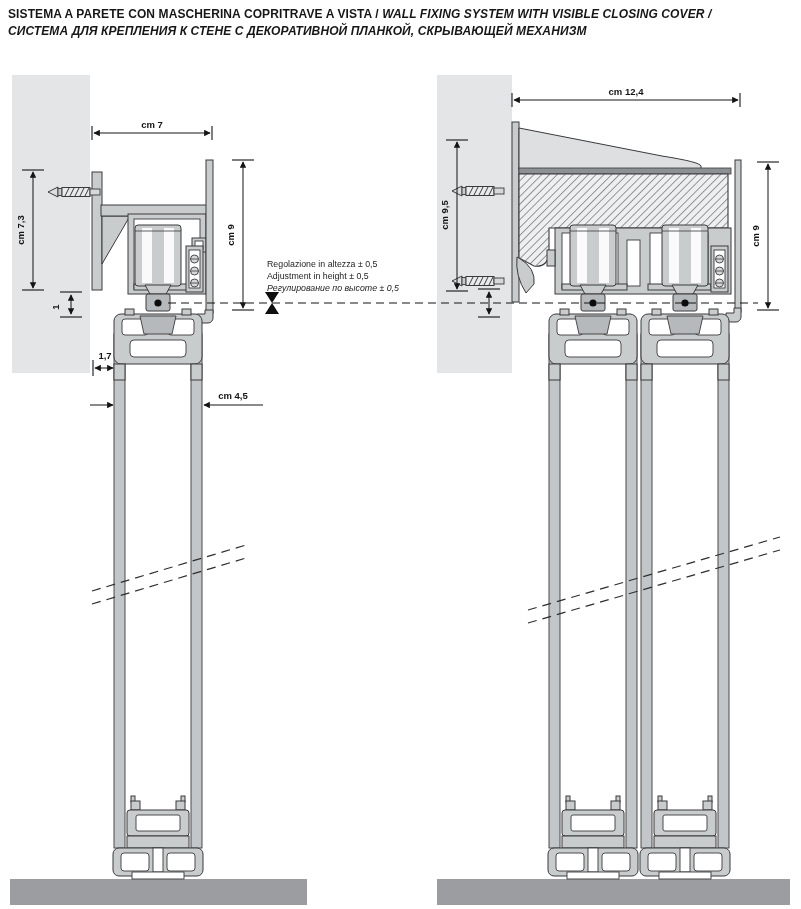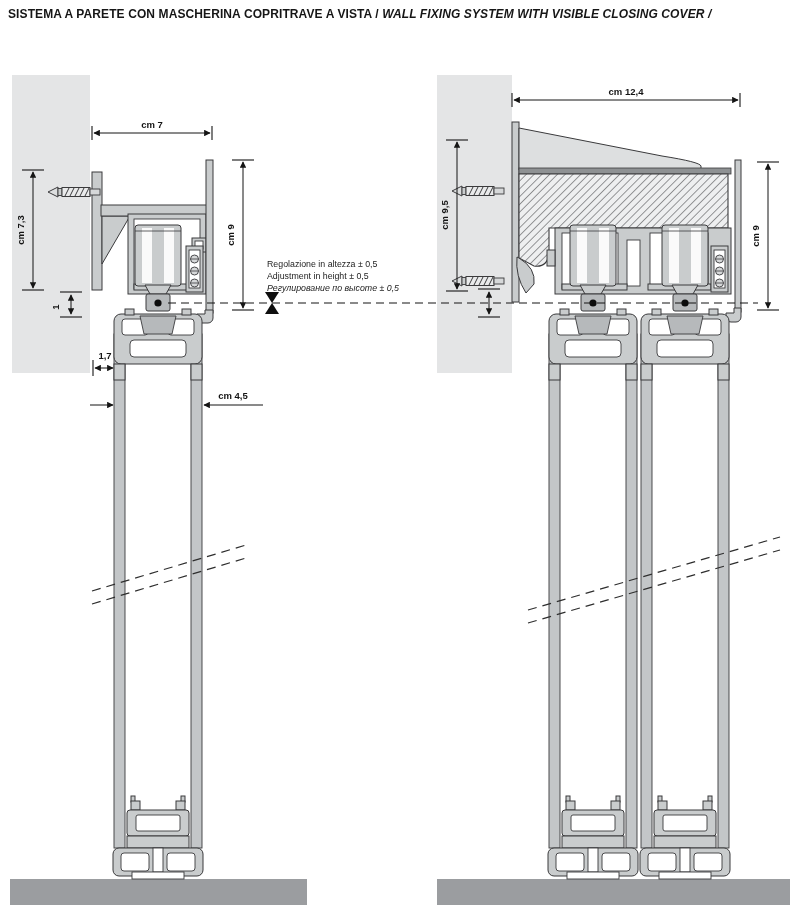--- a/index.html
+++ b/index.html
@@ -20,20 +20,21 @@
   .tick{stroke:#151515;stroke-width:1.1;}
 </style>
 </head>
 <body>
 
 <div id="page">
 
   <div id="hdr">
     <span class="it">SISTEMA A PARETE CON MASCHERINA COPRITRAVE A VISTA /</span>
     <span class="en">WALL FIXING SYSTEM WITH VISIBLE CLOSING COVER /</span><br>
+    <span class="ru">СИСТЕМА ДЛЯ КРЕПЛЕНИЯ К СТЕНЕ С ДЕКОРАТИВНОЙ ПЛАНКОЙ, СКРЫВАЮЩЕЙ МЕХАНИЗМ</span>
   </div>
 
   <svg width="801" height="909" viewBox="0 0 801 909">
     <defs>
       <pattern id="hatch" patternUnits="userSpaceOnUse" width="5.5" height="5.5" patternTransform="rotate(-45)">
         <rect width="5.5" height="5.5" fill="#eeeff0"></rect>
         <line x1="0" y1="0" x2="5.5" y2="0" stroke="#4a4c4e" stroke-width="1.1"></line>
       </pattern>
       <marker id="arr" viewBox="0 0 10 10" refX="9" refY="5" markerWidth="9" markerHeight="6.5" orient="auto-start-reverse">
         <path d="M0,0 L10,5 L0,10 z" fill="#151515"></path>

